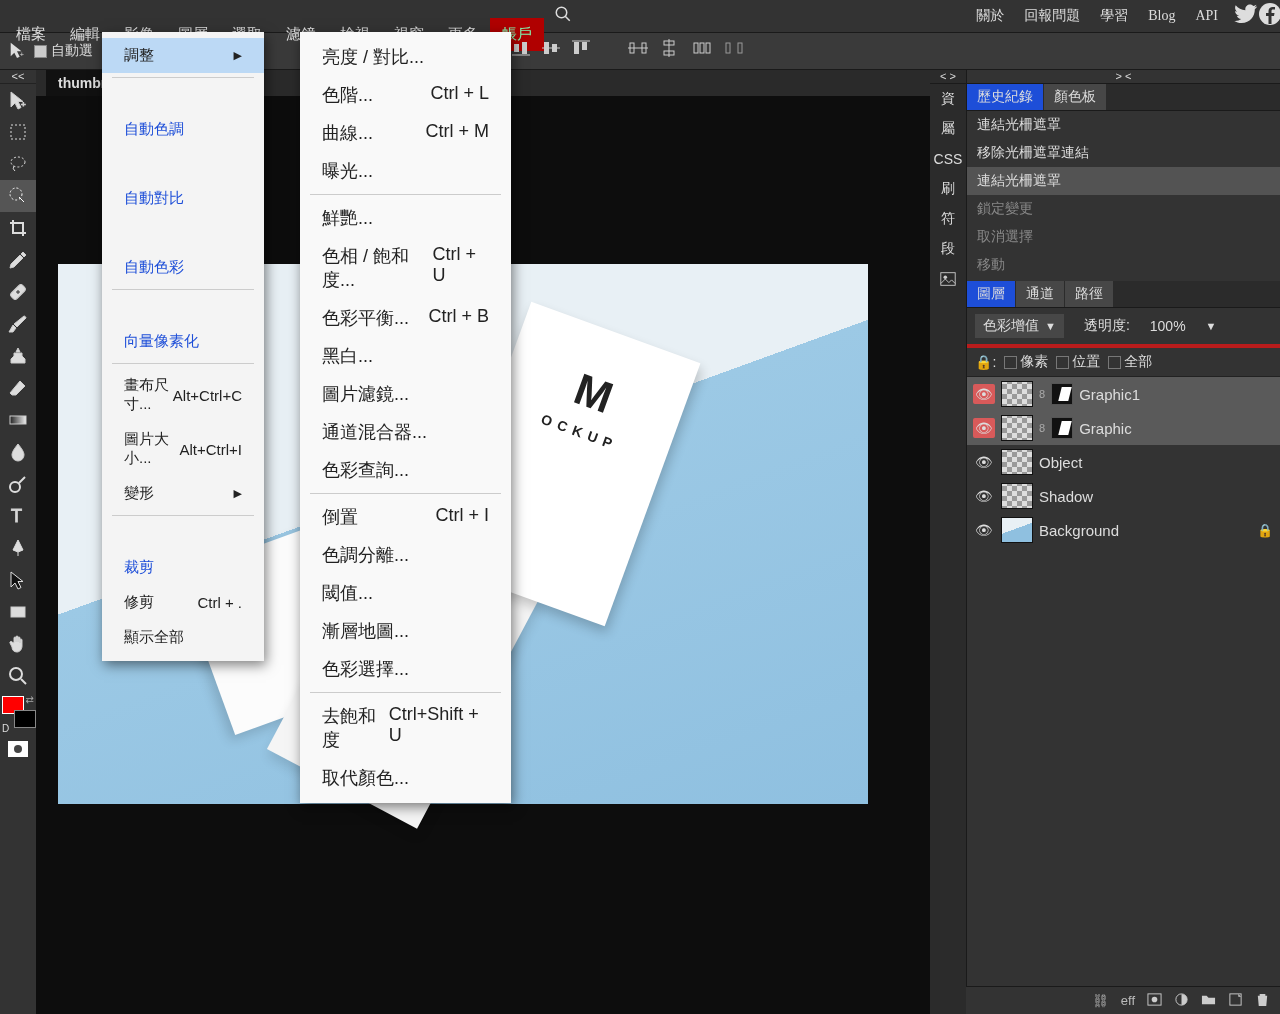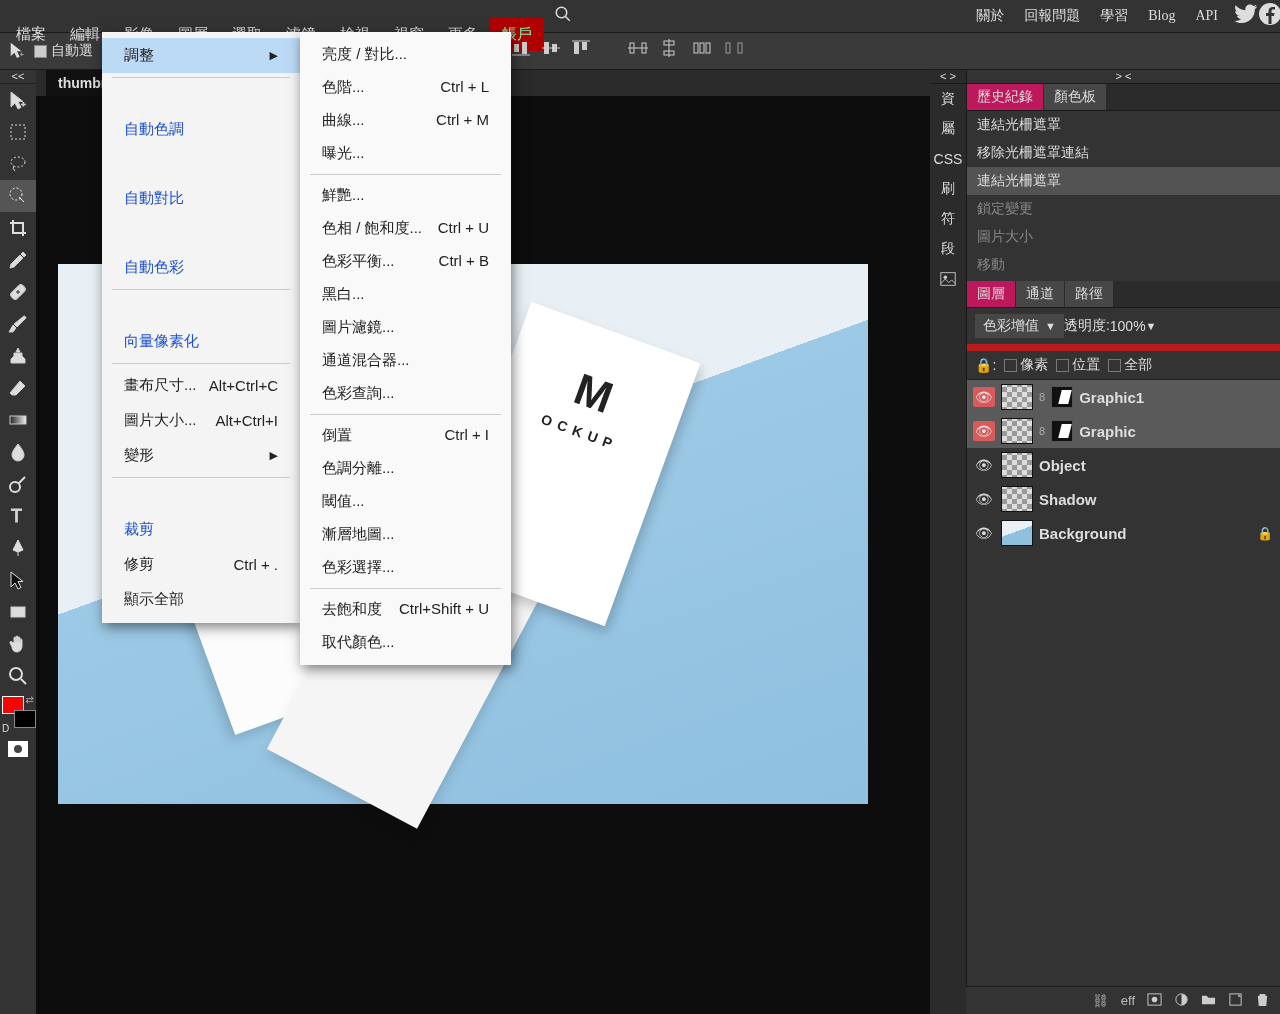--- a/index.html
+++ b/index.html
@@ -30,60 +30,60 @@
 .toolcol .mask{ width:36px; height:26px; display:flex; align-items:center; justify-content:center; }
 .toolcol .mask .mbox{ width:20px; height:16px; background:#fff; display:flex; align-items:center; justify-content:center;}
 .toolcol .mask .mbox .dot{ width:8px; height:8px; border-radius:50%; background:#444;}
 .canvas-area { position:absolute; top:96px; left:36px; right:350px; bottom:0; background:#0d0d0d; overflow:hidden;}
 .canvas-img{ position:absolute; top:168px; left:22px; width:810px; height:540px; background:linear-gradient(160deg, #e8f0f5 0%, #e8f0f5 42%, #9cc9e5 42%, #8fc0e0 100%);}
 .canvas-img .card1{ position:absolute; width:180px; height:280px; background:#fff; top:60px; left:420px; transform:rotate(20deg); box-shadow:4px 6px 12px rgba(0,0,0,.2); padding:40px 20px; text-align:center;}
 .canvas-img .card1 .lg{ font-size:44px; font-weight:bold; color:#222;}
 .canvas-img .card1 .tx{ font-size:14px; letter-spacing:6px; color:#222; margin-top:8px; font-weight:bold;}
 .canvas-img .card2{ position:absolute; width:170px; height:270px; background:#fcfcfc; top:210px; left:190px; transform:rotate(70deg); box-shadow:4px 6px 12px rgba(0,0,0,.15);}
 .canvas-img .card3{ position:absolute; width:170px; height:260px; background:#f5f5f5; top:280px; left:260px; transform:rotate(28deg); box-shadow:4px 6px 12px rgba(0,0,0,.12);}
-.dropdown1 { position:absolute; top:32px; left:102px; width:198px; background:#f4f4f4; color:#222; box-shadow:2px 4px 12px rgba(0,0,0,.5); padding:6px 0; z-index:50;}
+.dropdown1 { position:absolute; top:32px; left:102px; width:162px; background:#f4f4f4; color:#222; box-shadow:2px 4px 12px rgba(0,0,0,.5); padding:6px 0; z-index:50;}
 .dropdown1 .dmi{ padding:8px 22px; font-size:15px; display:flex; justify-content:space-between; align-items:center;}
 .dropdown1 .dmi.disabled{ color:#1d4ed8;margin-top:34px; }
 .dropdown1 .dmi.highlight{ background:#bcd9f5; }
 .dropdown1 .dsep{ height:1px; background:#ccc; margin:4px 10px;}
 .dropdown1 .arrow{ font-size:11px;}
 .dropdown2 { position:absolute; top:32px; left:300px; width:211px; background:#f9f9f9; color:#222; box-shadow:2px 4px 12px rgba(0,0,0,.5); padding:6px 0; z-index:50;}
-.dropdown2 .dmi{ padding:7px 22px; font-size:15px; display:flex; justify-content:space-between;}
+.dropdown2 .dmi{ padding:7px 22px; font-size:18px; display:flex; justify-content:space-between;}
 .dropdown2 .dsep{ height:1px; background:#ccc; margin:4px 10px;}
 .rightcol{ position:absolute; top:70px; right:0; width:350px; height:944px; display:flex; }
 .sidetabs{ width:36px; background:#2b2b2b; }
 .sidetabs .collapse{ height:14px; text-align:center; font-size:11px; line-height:12px; border-bottom:1px solid #1a1a1a;}
 .sidetabs .st{ height:30px; display:flex; align-items:center; justify-content:center; font-size:14px; border-bottom:0;}
 .sidetabs .st svg{width:18px;height:18px;fill:#ccc;}
 .panels{ flex:1; background:#333; border-left:1px solid #1a1a1a; display:flex; flex-direction:column;}
 .panels .collapse{ height:14px; text-align:center; font-size:11px; line-height:12px; border-bottom:1px solid #1a1a1a;}
 .ptabs{ display:flex; background:#2b2b2b; border-bottom:1px solid #1a1a1a;}
 .ptabs .pt{ padding:4px 10px; font-size:14px; background:#474747; margin-right:1px;}
-.ptabs .pt.sel{ background:#be185d;}
+.ptabs .pt.sel{ background:#1d4ed8;}
 .history-list{ }
 .history-list .hi{ padding:5px 10px; font-size:14px; border-bottom:0;}
 .history-list .hi.sel{ background:#535353;}
 .history-list .hi.disabled{ color:#888;}
-.layers-opts{ padding:6px 8px; display:flex; align-items:center; gap:0; font-size:14px; border-bottom:7px solid #b91c1c;}
+.layers-opts{ padding:6px 8px; display:flex; align-items:center; gap:20px; font-size:14px; border-bottom:4px solid #b91c1c;}
 .layers-opts .sel-box{ background:#474747; padding:3px 8px; display:flex; align-items:center; gap:6px;}
 .layers-opts .tri{ font-size:11px;}
 .layers-locks{ padding:5px 8px; display:flex; align-items:center; gap:8px; font-size:14px; border-bottom:1px solid #222;}
 .layers-locks .lk{ display:flex; align-items:center; gap:3px;}
 .layer-list{ }
 .layer-list .lr{ display:flex; align-items:center; padding:4px 6px; gap:6px; height:34px;}
 .layer-list .lr.selA{ background:#5a5a5a;}
 .layer-list .lr .eye{ width:22px; text-align:center;}
 .layer-list .lr .eye.active{ background:#d85a5a; border-radius:2px; padding:2px 0;}
 .layer-list .lr .th{ width:32px; height:26px; background:#888; border:1px solid #111;}
 .layer-list .lr .th.checker{ background:repeating-conic-gradient(#999 0% 25%,#ddd 0% 50%) 50%/10px 10px;}
 .layer-list .lr .th.bg{ background:linear-gradient(160deg,#e8f0f5 45%,#8fc0e0 45%);}
 .layer-list .lr .link{ font-size:11px; color:#aaa;}
 .layer-list .lr .mask{ width:22px; height:22px; background:#111; border:1px solid #555; position:relative;}
 .layer-list .lr .mask::after{ content:""; position:absolute; width:10px; height:14px; background:#fff; top:3px; left:8px; transform:skewX(-14deg);}
-.layer-list .lr .nm{ font-size:15px;font-weight:bold;}
+.layer-list .lr .nm{ font-size:15px;}
 .layer-list .lr .lock{ margin-left:auto; font-size:13px; color:#999;}
 .layer-footer{ position:absolute; bottom:0; right:0; width:314px; height:28px; background:#333; border-top:1px solid #1a1a1a; display:flex; align-items:center; justify-content:flex-end; gap:12px; padding:0 10px; font-size:13px; color:#bbb;}
 .layer-footer svg{ width:15px; height:15px; fill:#ccc;}
 .social-icon{width:24px;height:24px;}
 .dashed{border:2px dashed #fff;}
 </style>
 </head>
 <body>
 
 <div class="menubar">
@@ -368,21 +368,21 @@
     <div class="collapse">&gt; &lt;</div>
     <div class="ptabs">
       <div class="pt sel">歷史紀錄</div>
       <div class="pt">顏色板</div>
     </div>
     <div class="history-list">
       <div class="hi">連結光柵遮罩</div>
       <div class="hi">移除光柵遮罩連結</div>
       <div class="hi sel">連結光柵遮罩</div>
       <div class="hi disabled">鎖定變更</div>
-      <div class="hi disabled">圖片大小</div>
+      <div class="hi disabled">取消選擇</div>
       <div class="hi disabled">移動</div>
     </div>
     <div class="ptabs" style="margin-top:2px;">
       <div class="pt sel">圖層</div>
       <div class="pt">通道</div>
       <div class="pt">路徑</div>
     </div>
     <div class="layers-opts">
       <div class="sel-box">
           <span>色彩增值</span>

